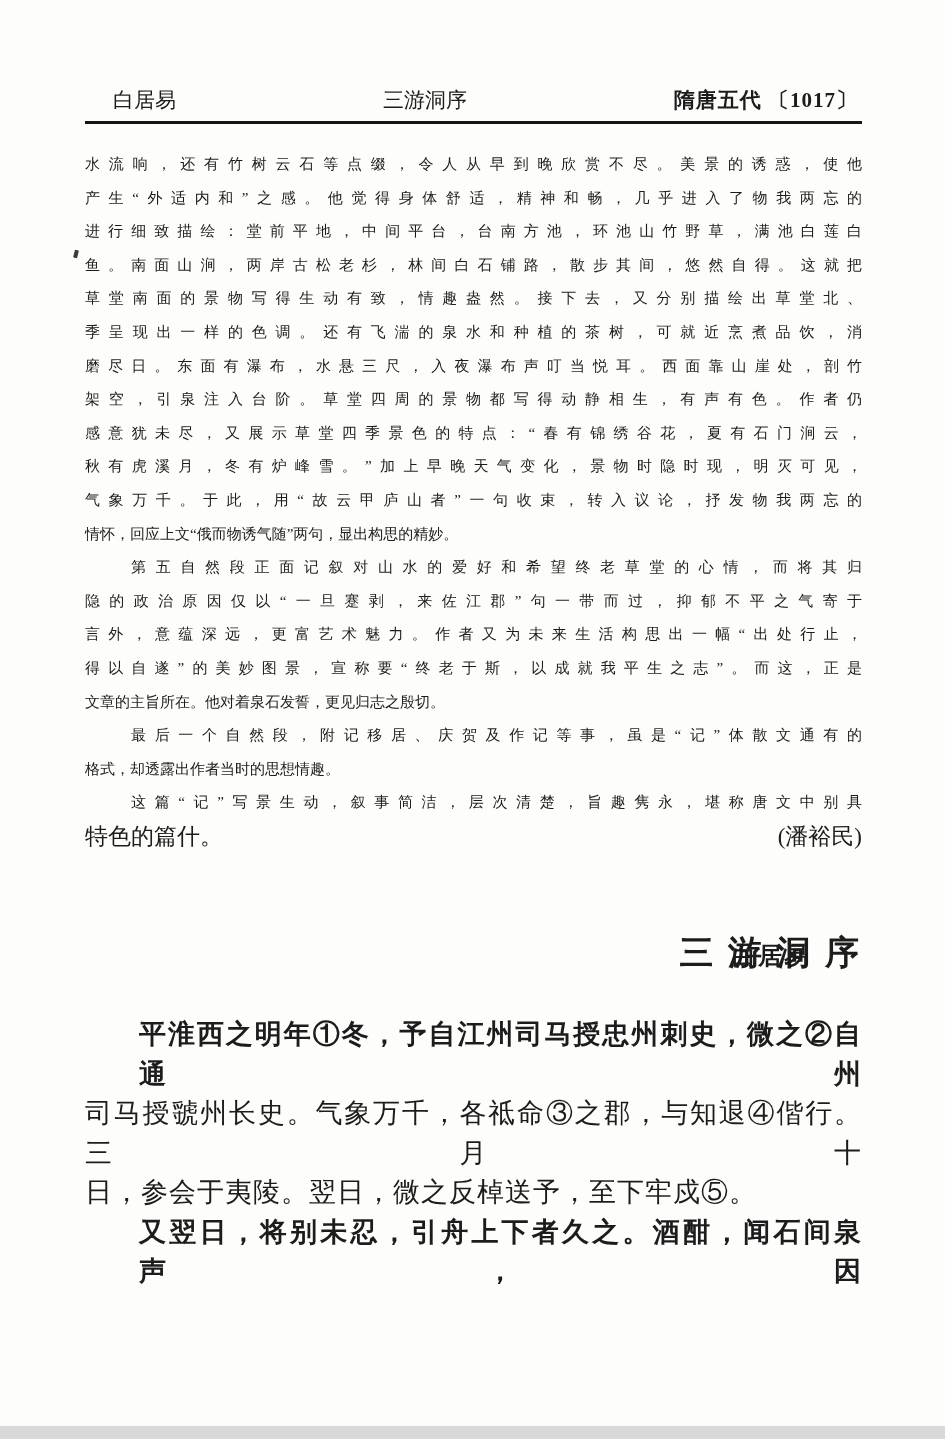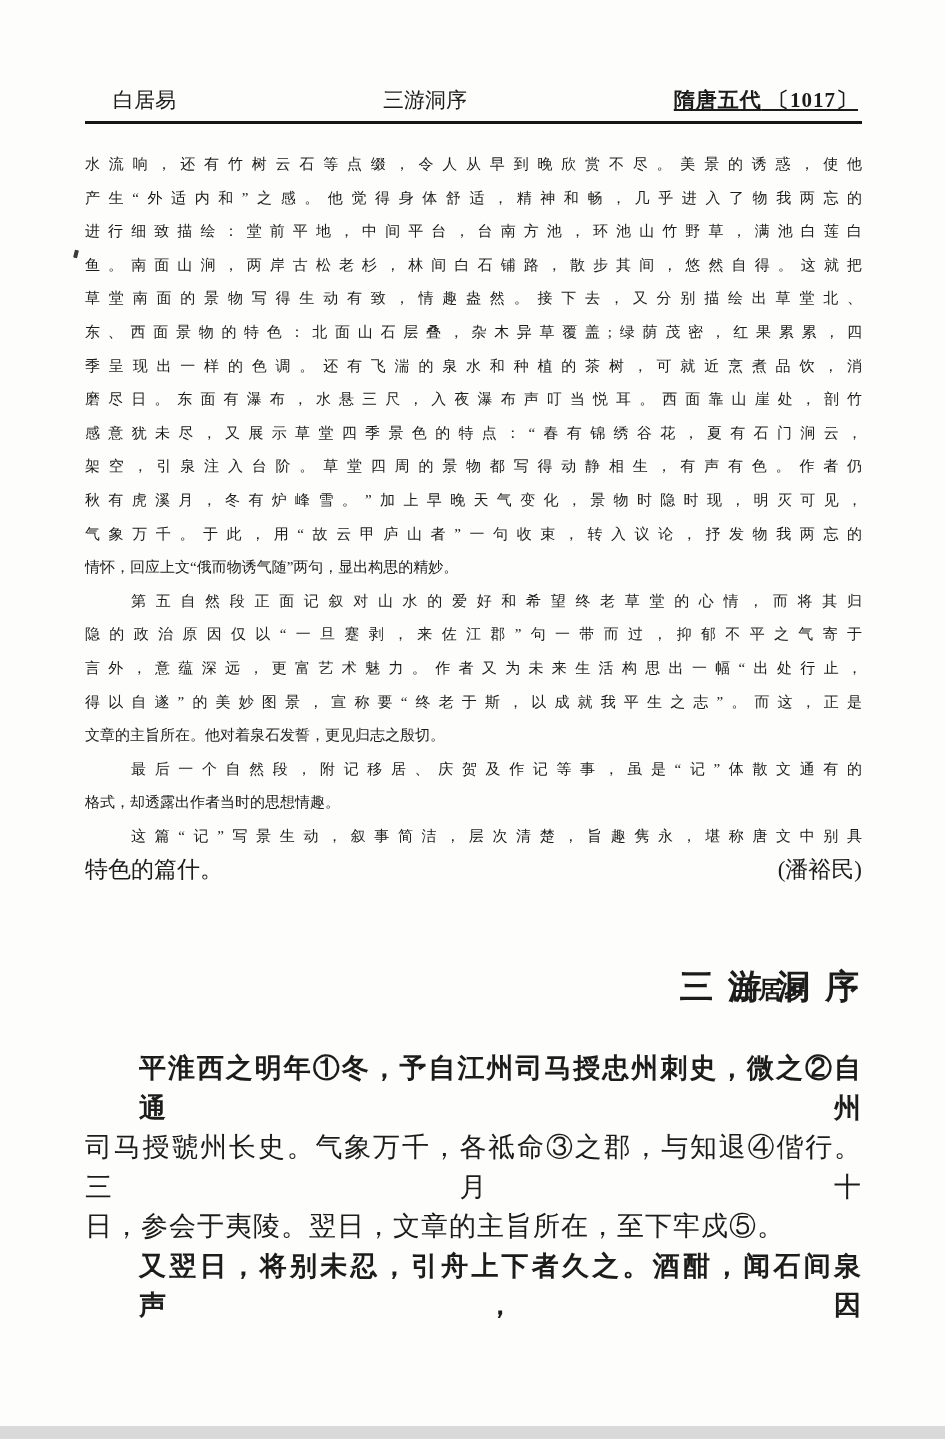--- a/index.html
+++ b/index.html
@@ -12,21 +12,21 @@
     font-family:"Liberation Serif","DejaVu Serif",serif;
     box-sizing:border-box;
     padding:86px 83px 0 85px;
     overflow:hidden;
   }
   
   .running-head {
     display:flex; justify-content:space-between; align-items:baseline;
     font-size:21px; padding:0 4px 0 28px;
   }
-  .running-head .folio { font-weight:700; letter-spacing:1px;text-decoration:underline; }
+  .running-head .folio { font-weight:700; letter-spacing:1px; }
   .head-rule { height:3px; background:#161616; margin-top:7px; }
 
   
   .commentary { margin-top:24px; font-size:15px; line-height:33.6px; }
   .tline { display:block; }
   .just { text-align:justify; text-align-last:justify; }
   .commentary .ind { padding-left:46px; }
   .closing-line {
     display:flex; justify-content:space-between; align-items:flex-end;
     font-size:23px; line-height:33.6px;
@@ -67,25 +67,24 @@
   <div class="head-rule"></div>
 
   <div class="speck"></div>
 
   <div class="commentary">
       <div class="tline just">水流响，还有竹树云石等点缀，令人从早到晚欣赏不尽。美景的诱惑，使他</div>
       <div class="tline just">产生“外适内和”之感。他觉得身体舒适，精神和畅，几乎进入了物我两忘的</div>
       <div class="tline just">进行细致描绘：堂前平地，中间平台，台南方池，环池山竹野草，满池白莲白</div>
       <div class="tline just">鱼。南面山涧，两岸古松老杉，林间白石铺路，散步其间，悠然自得。这就把</div>
       <div class="tline just">草堂南面的景物写得生动有致，情趣盎然。接下去，又分别描绘出草堂北、</div>
-      <div class="tline just">东、西面景物的特色：北面山石层叠，杂木异草覆盖;绿荫茂密，红果累累，四</div>
       <div class="tline just">季呈现出一样的色调。还有飞湍的泉水和种植的茶树，可就近烹煮品饮，消</div>
       <div class="tline just">磨尽日。东面有瀑布，水悬三尺，入夜瀑布声叮当悦耳。西面靠山崖处，剖竹</div>
+      <div class="tline just">架空，引泉注入台阶。草堂四周的景物都写得动静相生，有声有色。作者仍</div>
       <div class="tline just">感意犹未尽，又展示草堂四季景色的特点：“春有锦绣谷花，夏有石门涧云，</div>
-      <div class="tline just">架空，引泉注入台阶。草堂四周的景物都写得动静相生，有声有色。作者仍</div>
       <div class="tline just">秋有虎溪月，冬有炉峰雪。”加上早晚天气变化，景物时隐时现，明灭可见，</div>
       <div class="tline just">气象万千。于此，用“故云甲庐山者”一句收束，转入议论，抒发物我两忘的</div>
       <div class="tline">情怀，回应上文“俄而物诱气随”两句，显出构思的精妙。</div>
       <div class="tline just ind">第五自然段正面记叙对山水的爱好和希望终老草堂的心情，而将其归</div>
       <div class="tline just">隐的政治原因仅以“一旦蹇剥，来佐江郡”句一带而过，抑郁不平之气寄于</div>
       <div class="tline just">言外，意蕴深远，更富艺术魅力。作者又为未来生活构思出一幅“出处行止，</div>
       <div class="tline just">得以自遂”的美妙图景，宣称要“终老于斯，以成就我平生之志”。而这，正是</div>
       <div class="tline">文章的主旨所在。他对着泉石发誓，更见归志之殷切。</div>
       <div class="tline just ind">最后一个自然段，附记移居、庆贺及作记等事，虽是“记”体散文通有的</div>
       <div class="tline">格式，却透露出作者当时的思想情趣。</div>
@@ -98,17 +97,17 @@
   </div>
 
   <div class="essay-title-row">
     <h1 class="essay-title">三 游 洞 序</h1>
     <span class="essay-author">白居易</span>
   </div>
 
   <div class="essay">
       <div class="tline just ind">平淮西之明年①冬，予自江州司马授忠州刺史，微之②自通州</div>
       <div class="tline just">司马授虢州长史。气象万千，各祗命③之郡，与知退④偕行。三月十</div>
-      <div class="tline">日，参会于夷陵。翌日，文章的主旨所在，至下牢戍⑤。</div>
+      <div class="tline">日，参会于夷陵。翌日，微之反棹送予，至下牢戍⑤。</div>
       <div class="tline just ind">又翌日，将别未忍，引舟上下者久之。酒酣，闻石间泉声，因</div>
     </div>
 
 </div>
 
 </body></html>

